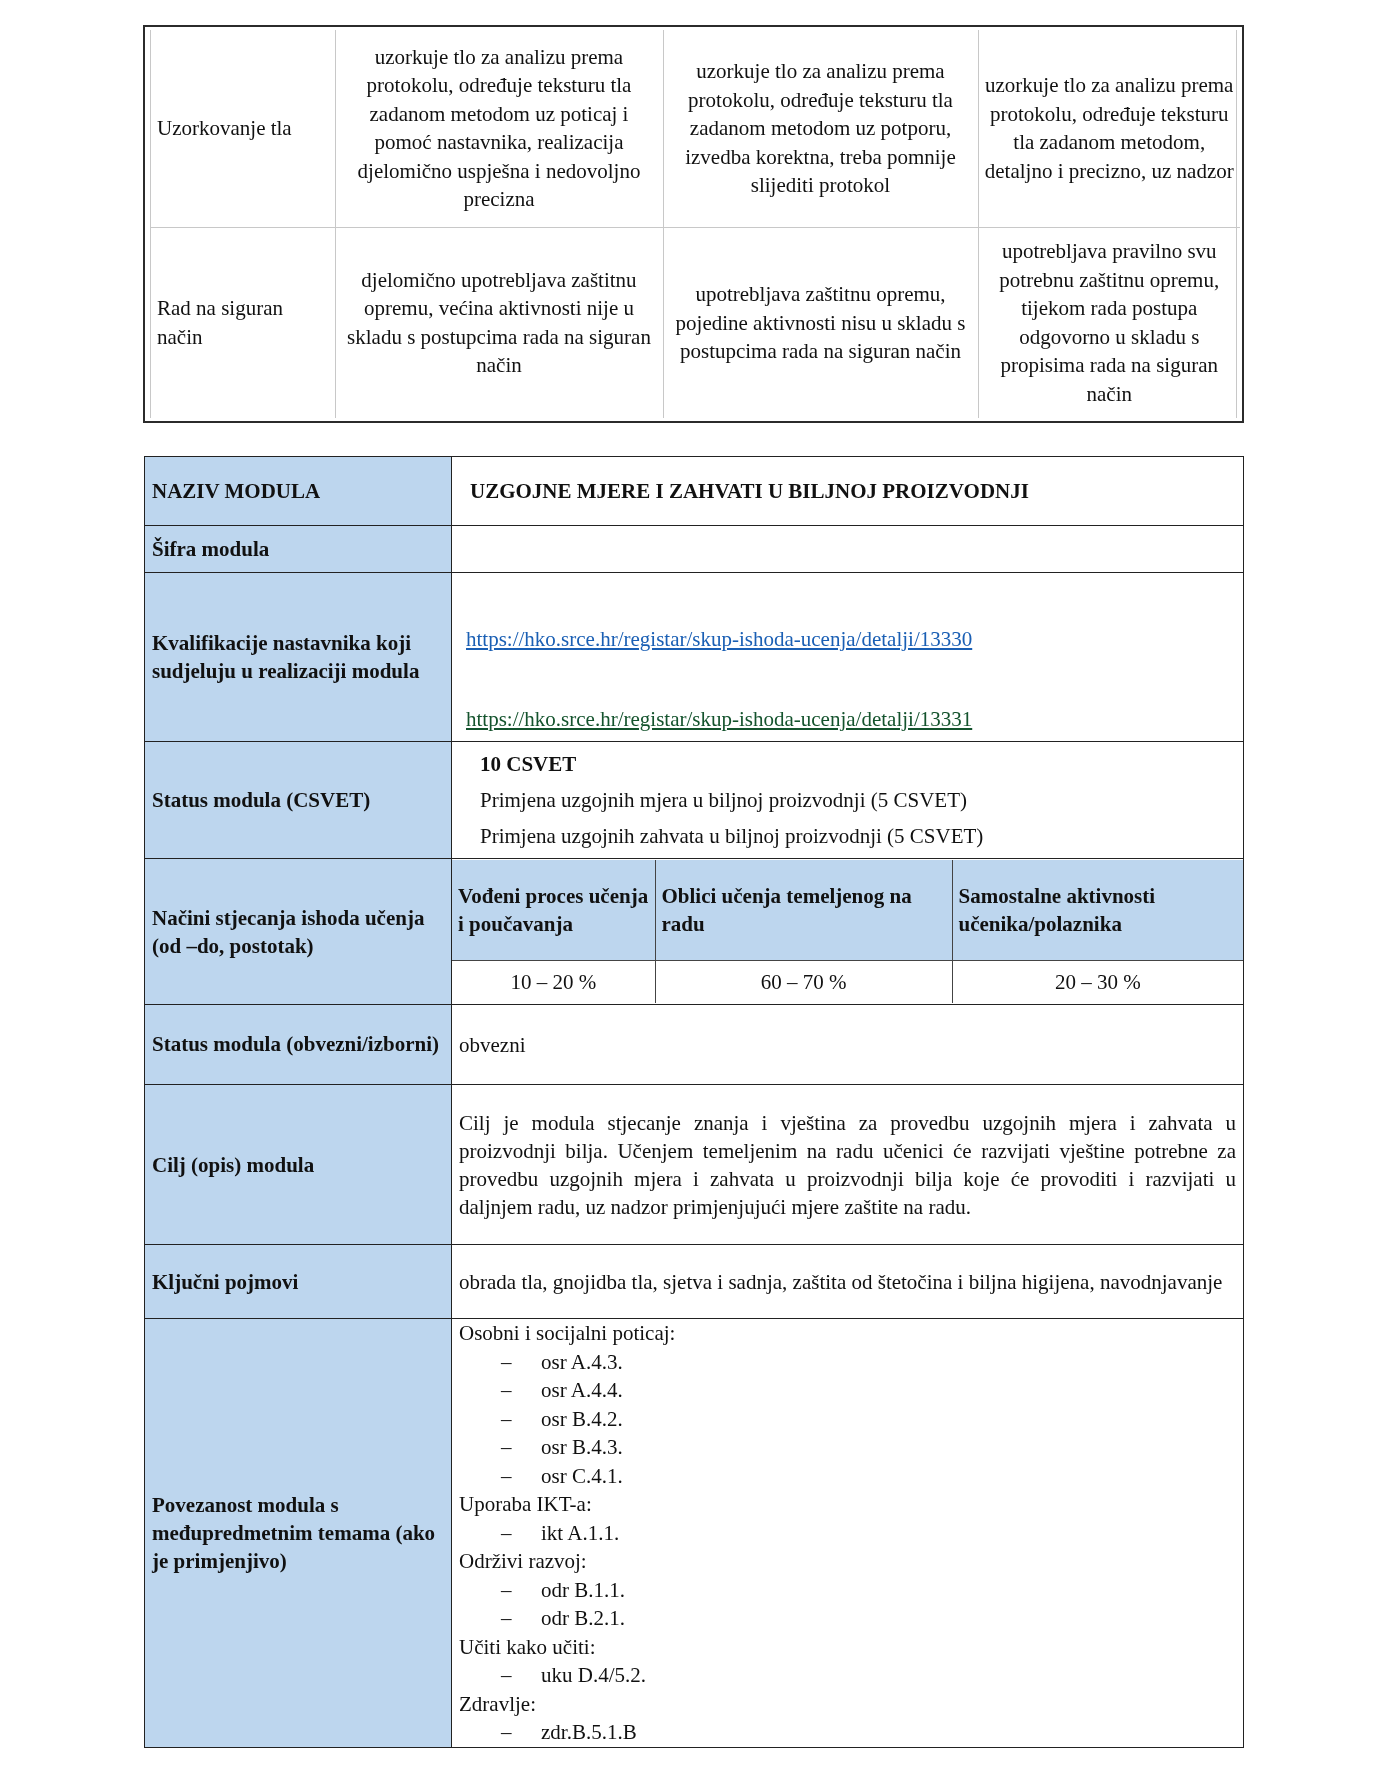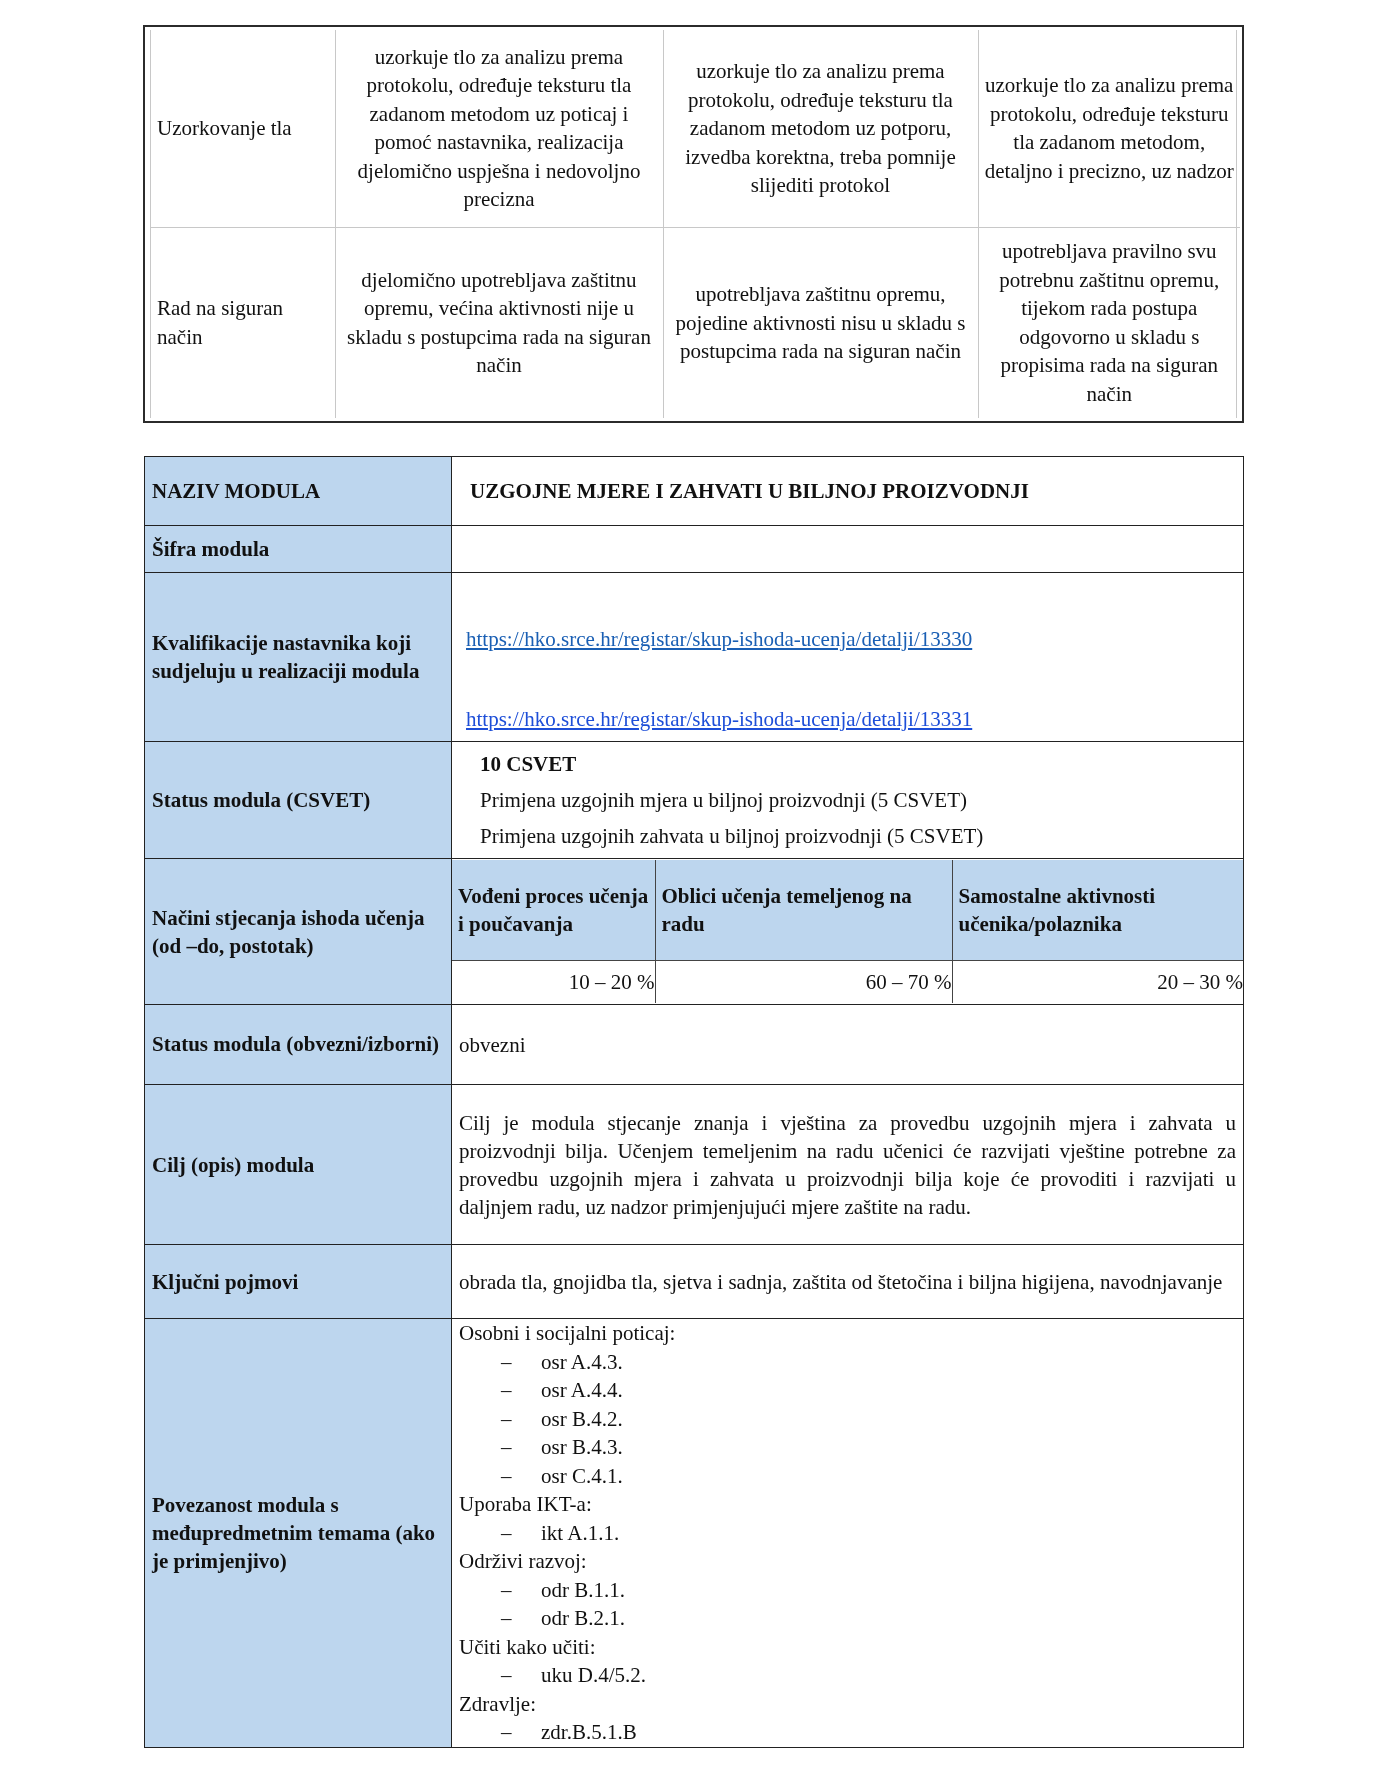--- a/index.html
+++ b/index.html
@@ -45,21 +45,21 @@
   a.lnk { color: #1a5fb4; text-decoration: underline; display: block; line-height: 36px; margin-top: 44px; }
   .csvet-head { font-weight: bold; line-height: 36px; }
   .csvet-line { line-height: 36px; }
   .sub { border-collapse: collapse; width: 100%; height: 100%; table-layout: fixed; }
   .sub td { border: 1.5px solid #444; font-size: 21px; line-height: 28px; }
   .sub tr:first-child td { border-top: none; }
   .sub tr:last-child td { border-bottom: none; }
   .sub td:first-child { border-left: none; }
   .sub td:last-child { border-right: none; }
   .sub .sh { background: #bdd6ee; font-weight: bold; padding: 6px 6px; height: 88px; vertical-align: middle; }
-  .sub .sv { text-align: right; height: 42px; padding: 0; }
+  .sub .sv { text-align: center; height: 42px; padding: 0; }
   .just { text-align: justify; }
   .grp { line-height: 28.5px; }
   .itm { line-height: 28.5px; padding-left: 42px; }
   .itm .dash { display: inline-block; width: 40px; }
 </style>
 </head>
 <body>
 
 <div class="t1">
   <div class="inner">
@@ -99,21 +99,21 @@
     <td class="val title-val">UZGOJNE MJERE I ZAHVATI U BILJNOJ PROIZVODNJI</td>
   </tr>
   <tr style="height:47px">
     <td class="lbl" style="background: rgb(189, 214, 238);">Šifra modula</td>
     <td class="val"></td>
   </tr>
   <tr style="height:110px">
     <td class="lbl" style="background: rgb(189, 214, 238);">Kvalifikacije nastavnika koji sudjeluju u realizaciji modula</td>
     <td class="val" style="padding-left:14px">
       <a class="lnk" href="#" style="color: rgb(26, 95, 180);">https://hko.srce.hr/registar/skup-ishoda-ucenja/detalji/13330</a>
-      <a class="lnk" href="#" style="color: #1d4ed8;">https://hko.srce.hr/registar/skup-ishoda-ucenja/detalji/13331</a>
+      <a class="lnk" href="#" style="color: #14532d;">https://hko.srce.hr/registar/skup-ishoda-ucenja/detalji/13331</a>
     </td>
   </tr>
   <tr style="height:116px">
     <td class="lbl" style="background: rgb(189, 214, 238);">Status modula (CSVET)</td>
     <td class="val" style="padding-left:28px">
       <div class="csvet-head">10 CSVET</div>
       <div class="csvet-line">Primjena uzgojnih mjera u biljnoj proizvodnji (5 CSVET)</div>
       <div class="csvet-line">Primjena uzgojnih zahvata u biljnoj proizvodnji (5 CSVET)</div>
     </td>
   </tr>

